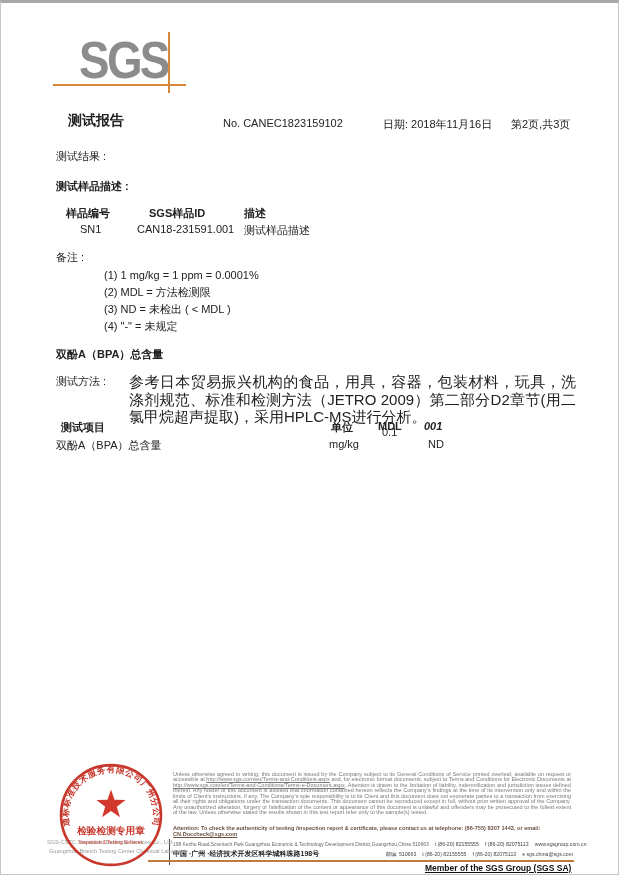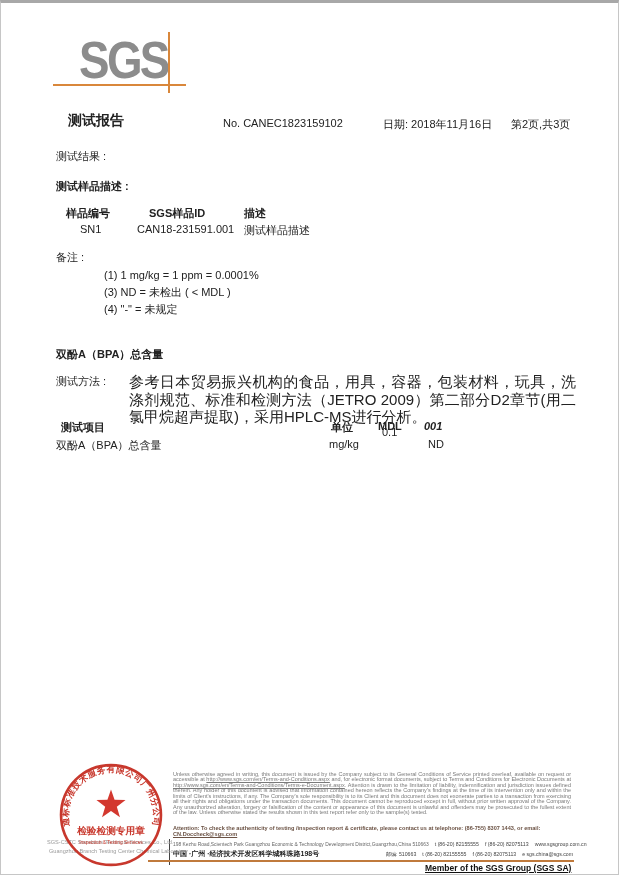--- a/index.html
+++ b/index.html
@@ -67,20 +67,21 @@
     <div class="abs body-txt bold" style="left:148px; top:203px;">SGS样品ID</div>
     <div class="abs body-txt bold" style="left:243px; top:203px;">描述</div>
     <div class="abs body-txt" style="left:79px; top:220px;">SN1</div>
     <div class="abs body-txt" style="left:136px; top:220px;">CAN18-231591.001</div>
     <div class="abs body-txt" style="left:243px; top:220px;">测试样品描述</div>
   </div>
 
   <div class="abs body-txt" style="left:55px; top:247px;">备注 :</div>
   <div class="abs" style="left:103px; top:264px;">
     <div class="notes-line">(1) 1 mg/kg = 1 ppm = 0.0001%</div>
+    <div class="notes-line">(2) MDL = 方法检测限</div>
     <div class="notes-line">(3) ND = 未检出 ( &lt; MDL )</div>
     <div class="notes-line">(4) "-" = 未规定</div>
   </div>
 
   <div class="abs body-txt bold ul" style="left:55px; top:344px;">双酚A（BPA）总含量</div>
 
   <div class="abs body-txt" style="left:55px; top:371px;">测试方法 :</div>
   <div class="abs method-text" style="left:128px; top:370px;">参考日本贸易振兴机构的食品，用具，容器，包装材料，玩具，洗涤剂规范、标准和检测方法（JETRO 2009）第二部分D2章节(用二氯甲烷超声提取)，采用HPLC-MS进行分析。</div>
 
   <div>

